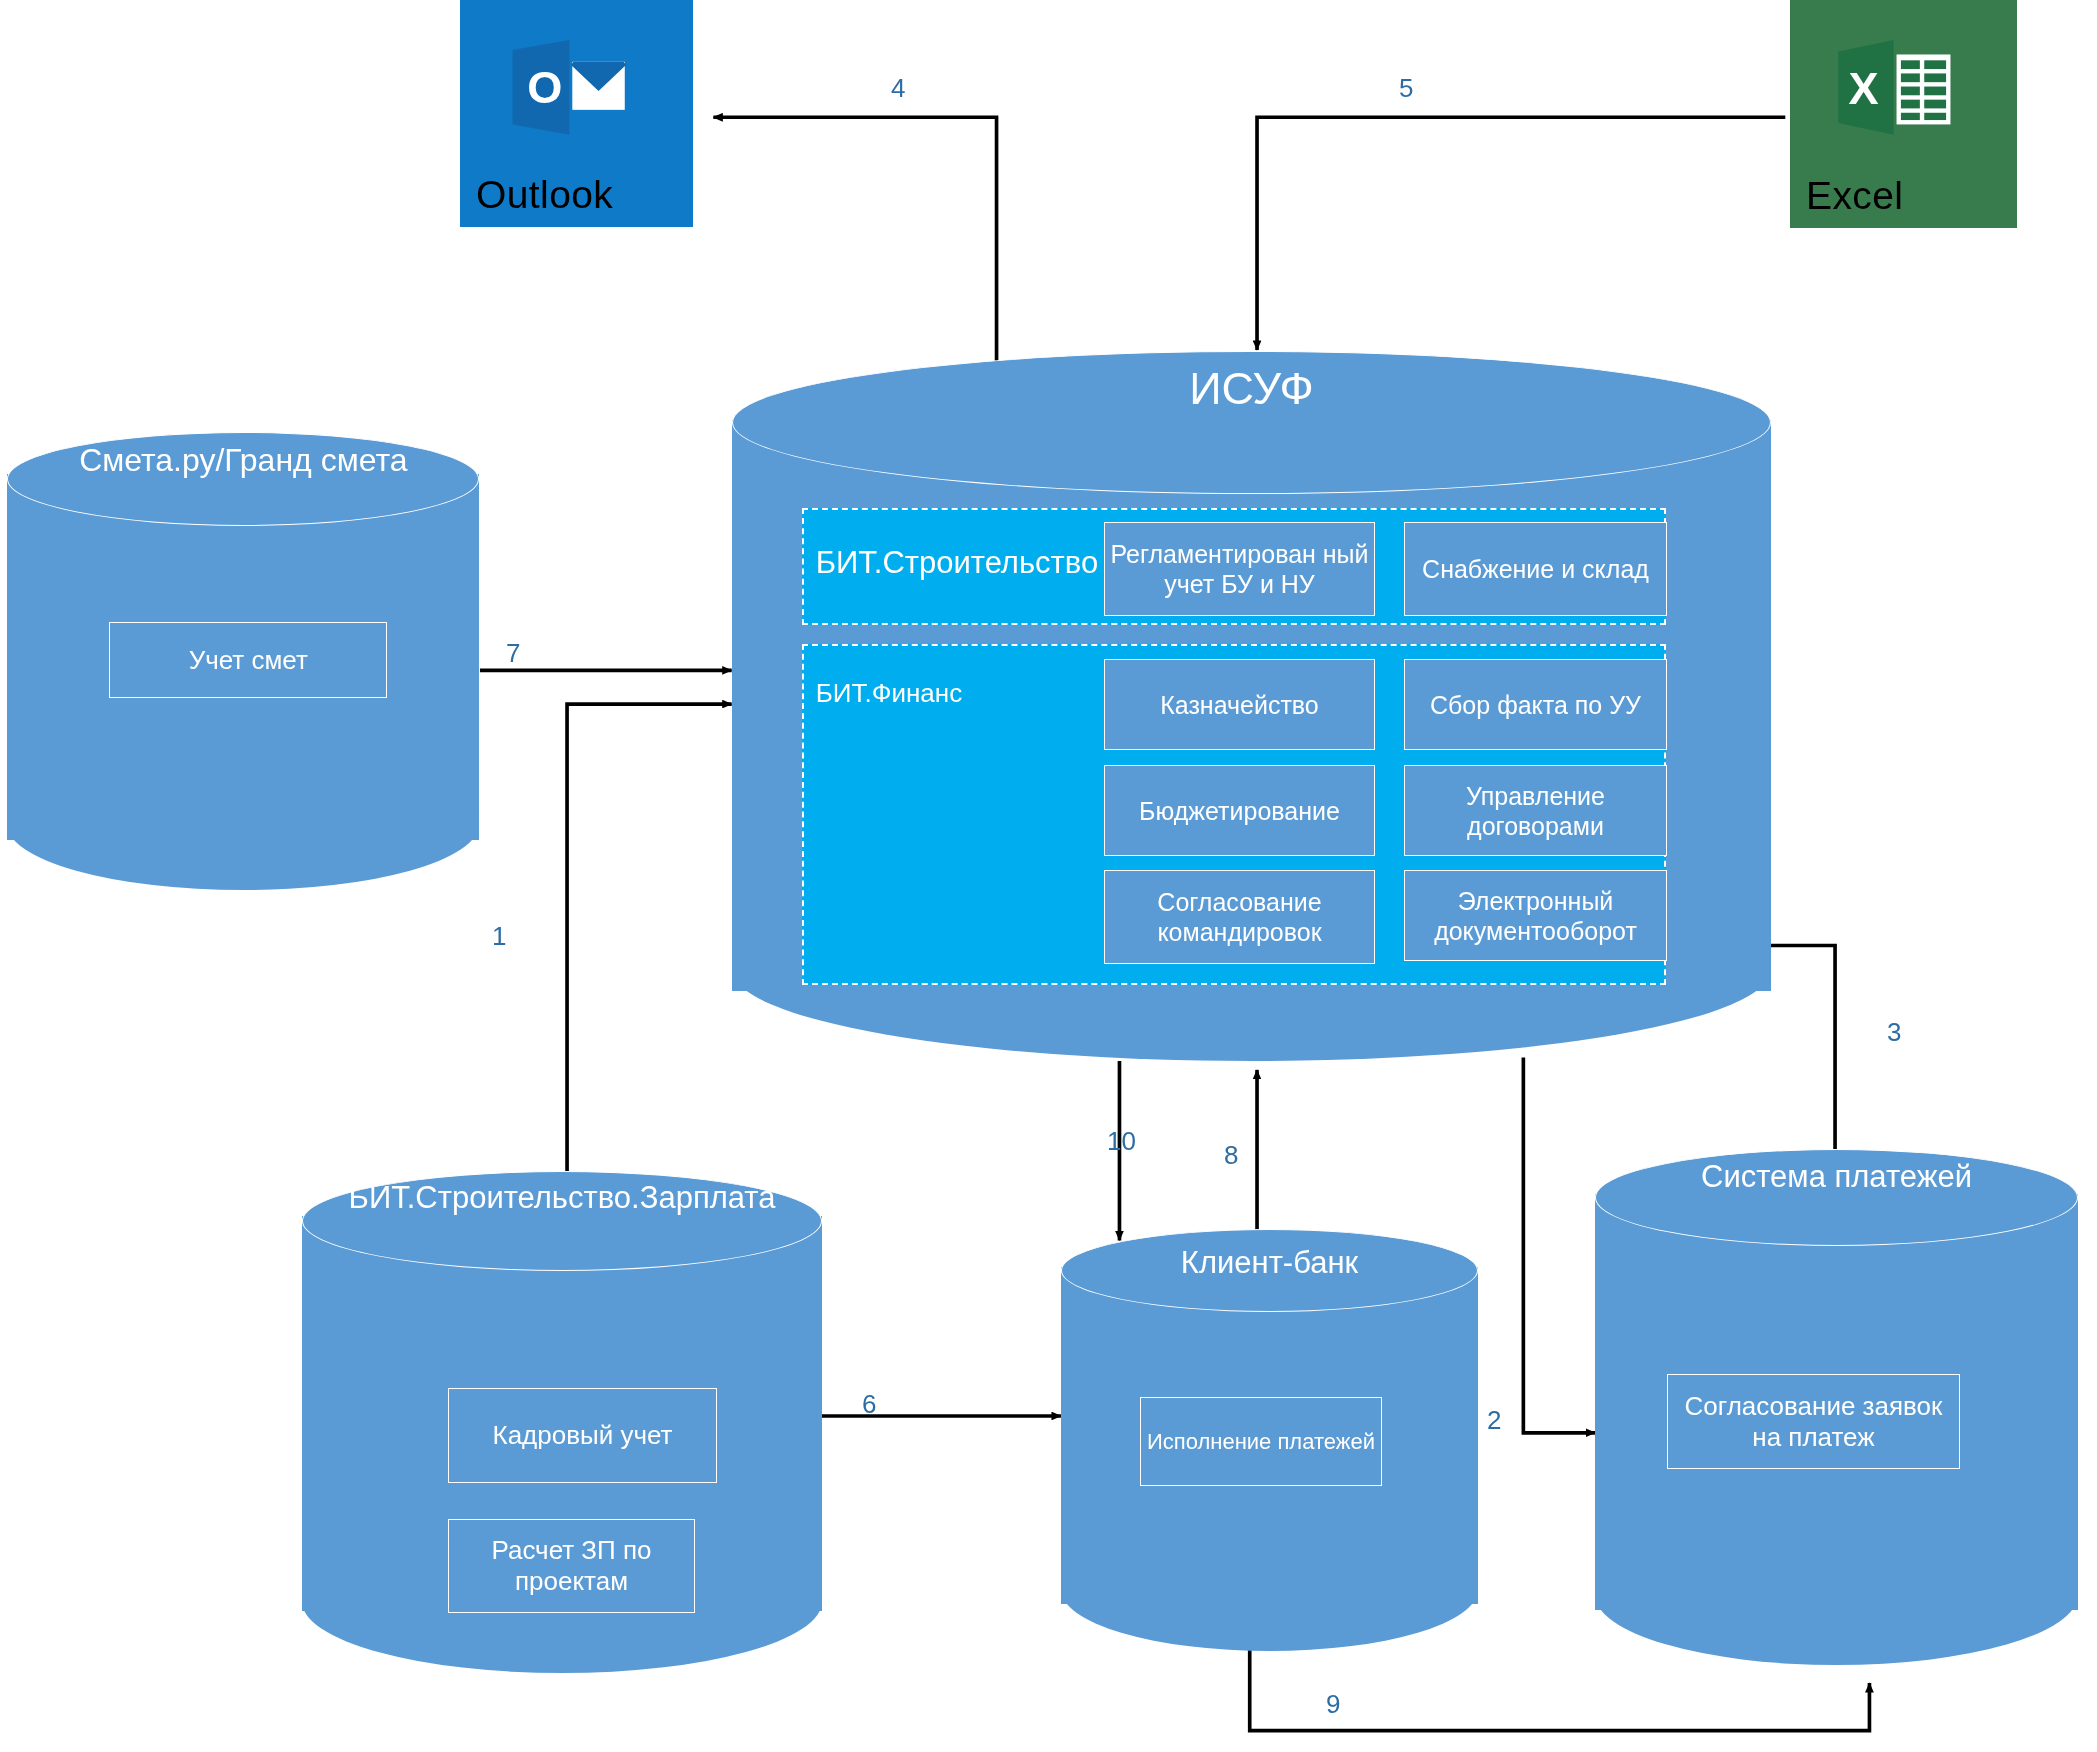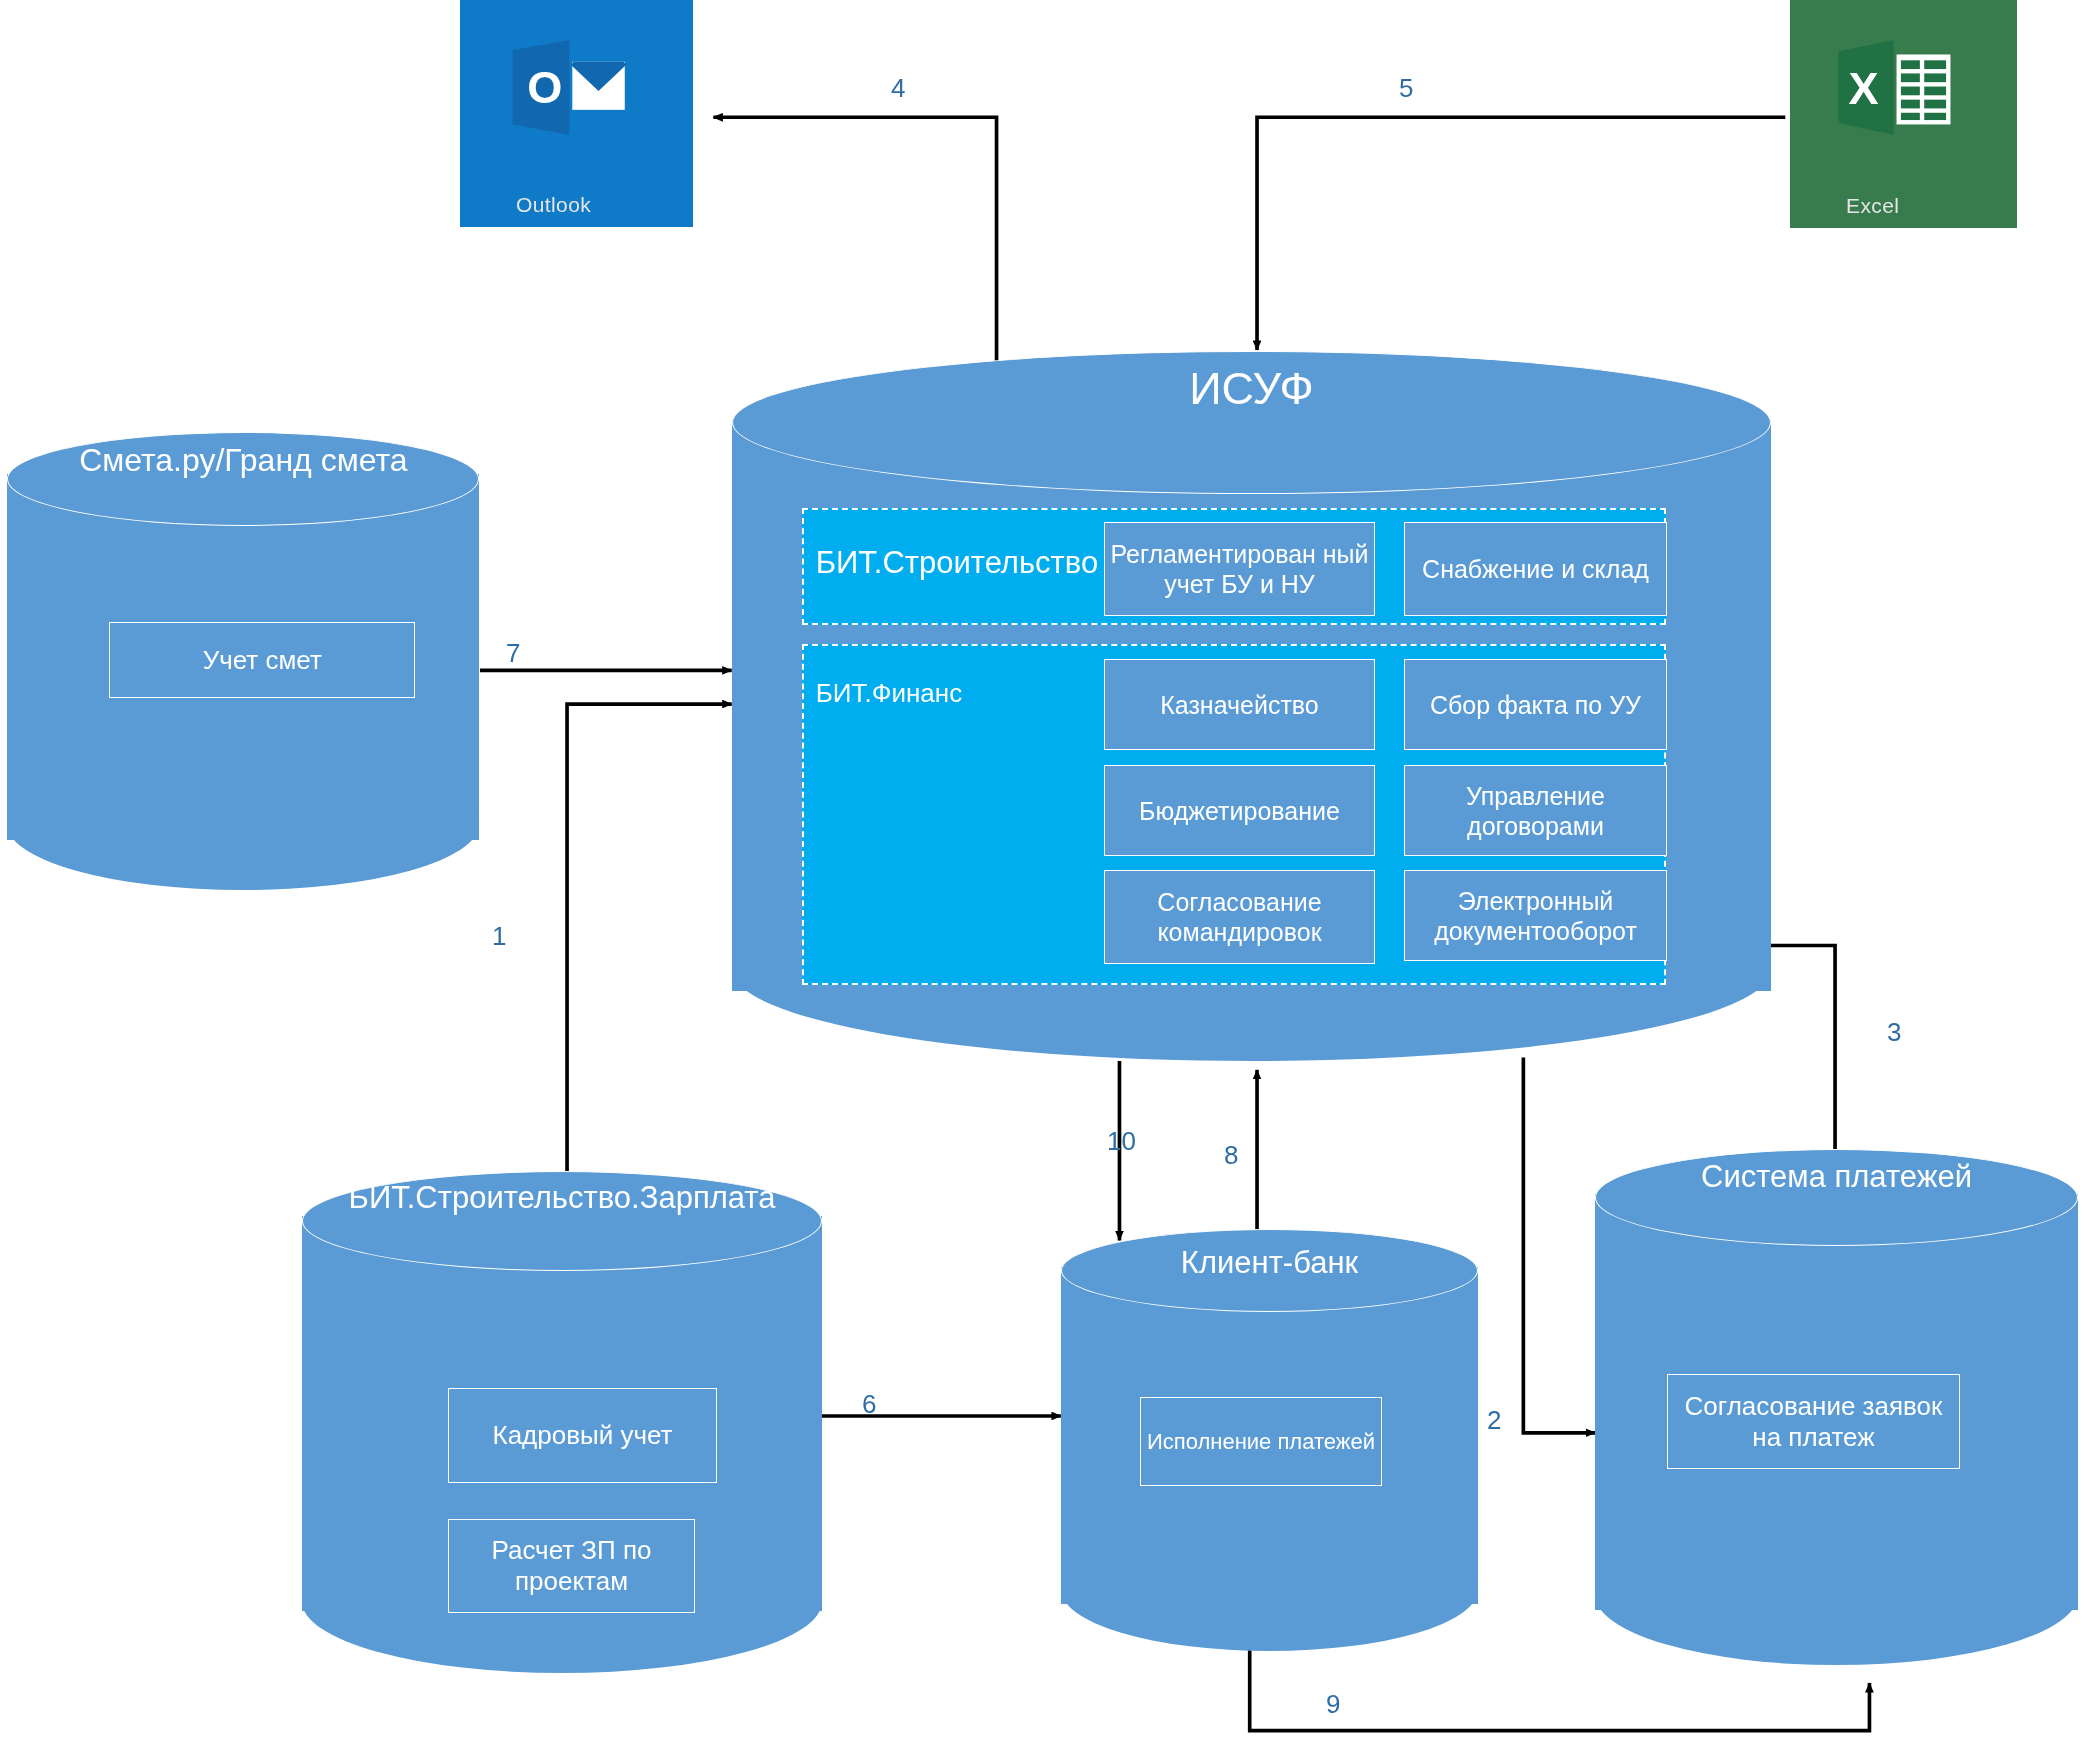--- a/index.html
+++ b/index.html
@@ -23,25 +23,24 @@
 
   
   .app-tile {
     position: absolute;
     display: block;
   }
   .app-tile .tile-label {
     position: absolute;
     left: 16px;
     bottom: 10.2px;
-    color: #e5e5e5;
-    font-size: 21px;
+    color: #000000;
+    font-size: 39px;
     font-family: "Liberation Sans", sans-serif;
     letter-spacing: 0.4px;
-    margin-left: 40px;
   }
   .tile-outlook { background: #0F7AC7; }
   .tile-excel   { background: #387C4E; }
 
   
   .cyl {
     position: absolute;
   }
   .cyl .body {
     position: absolute;
@@ -229,21 +228,21 @@
       <div class="module-box" style="left:300px; top:224px; width:271px; height:94px; font-size:25px;">Согласование командировок</div>
       <div class="module-box" style="left:600px; top:224px; width:263px; height:91px; font-size:25px;">Электронный документооборот</div>
     </div>
   </div>
 
   <div class="cyl" style="left:7.3px; top:432px; width:472px; height:468px;">
     <div class="body" style="top:42px;  width:472px; height:366px;"></div>
     <div class="cap-bottom" style="top:326px; width:472px; height:132px;"></div>
     <div class="cap-top" style="top:0px;   width:472px; height:94px;"></div>
     <div class="cyl-title" style="top:10.2px; font-size:32px;">Смета.ру/Гранд смета</div>
-    <div class="inner-box" style="left:102px; top:190px; width:306px; height:76px; font-size:26px;">Учет смет</div>
+    <div class="inner-box" style="left:102px; top:190px; width:278px; height:76px; font-size:26px;">Учет смет</div>
   </div>
 
   <div class="cyl" style="left:302px; top:1171px; width:520px; height:505px;">
     <div class="body" style="top:45px;  width:520px; height:395px;"></div>
     <div class="cap-bottom" style="top:359px; width:520px; height:143px;"></div>
     <div class="cap-top" style="top:0px;   width:520px; height:100px;"></div>
     <div class="cyl-title" style="top:8.8px; font-size:31px;">БИТ.Строительство.Зарплата</div>
     <div class="inner-box" style="left:146px; top:217px; width:269px; height:95px; font-size:26px;">Кадровый учет</div>
     <div class="inner-box" style="left:146px; top:348px; width:247px; height:94px; font-size:26px;">Расчет ЗП по проектам</div>
   </div>

